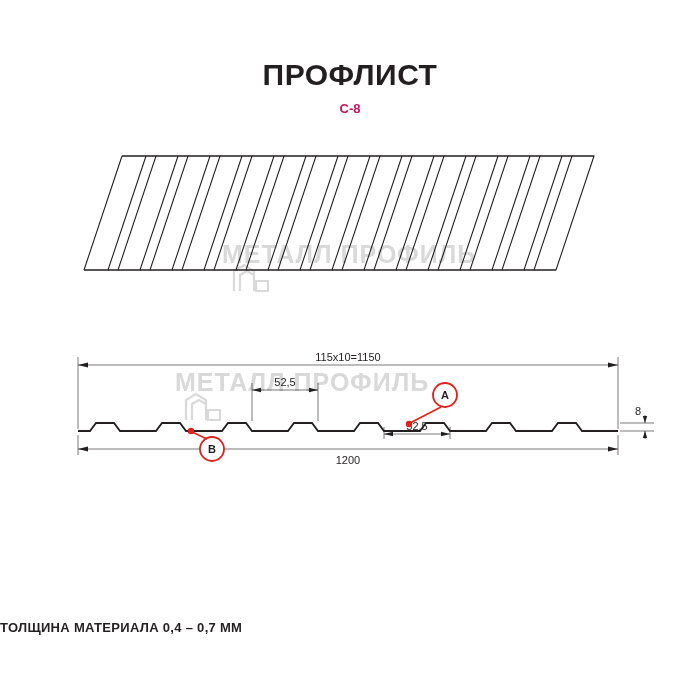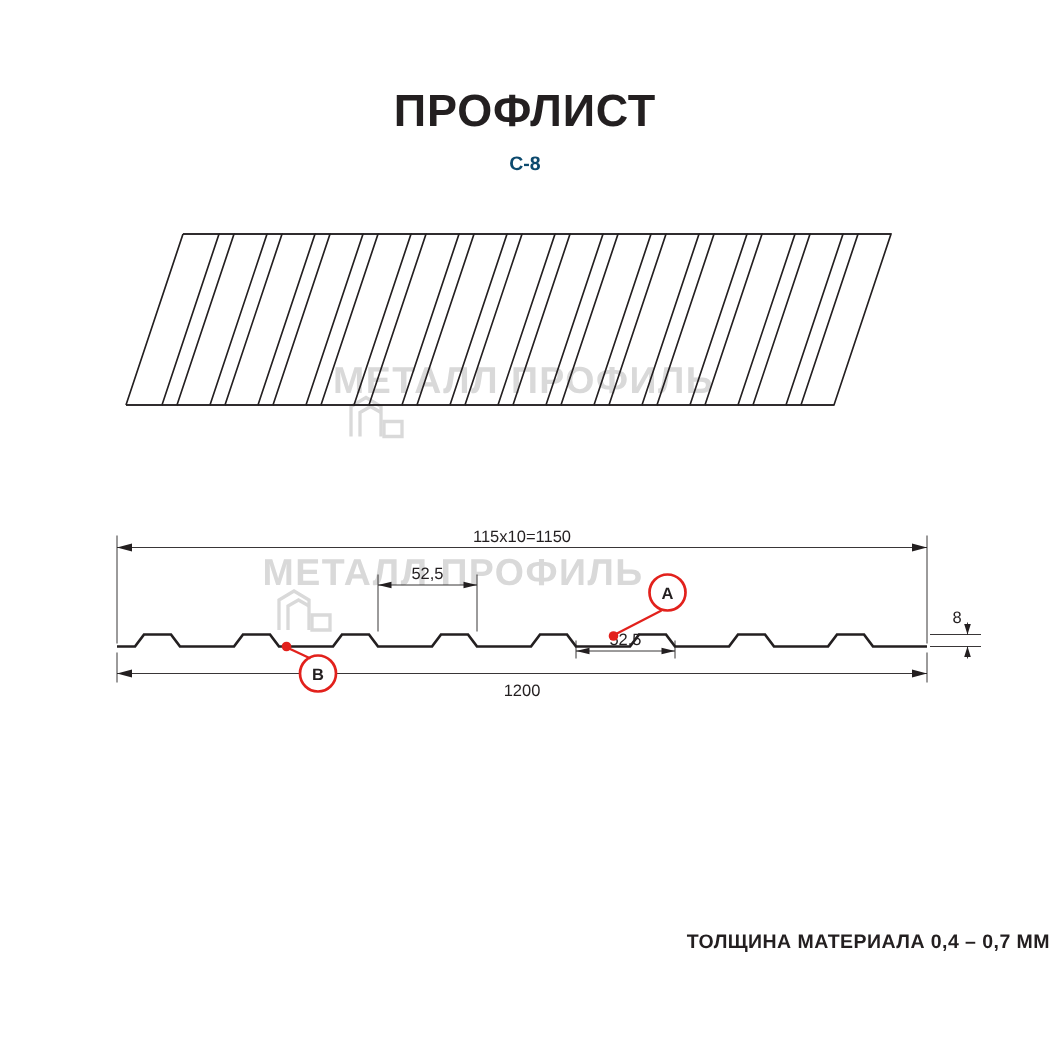--- a/index.html
+++ b/index.html
@@ -32,28 +32,28 @@
     color: #231f20;
   }
   .subtitle {
     position: absolute;
     top: 101px;
     left: 0;
     width: 700px;
     text-align: center;
     font-size: 13px;
     font-weight: bold;
-    color: #0c4a6e;
+    color: #be185d;
   }
   .footer-note {
     position: absolute;
     top: 620px;
     left: 0;
     width: 700px;
-    text-align: right;
+    text-align: left;
     font-size: 13px;
     font-weight: bold;
     letter-spacing: 0.3px;
     color: #231f20;
   }
   .iso-wrap {
     position: absolute;
     top: 140px;
     left: 60px;
     width: 580px;

